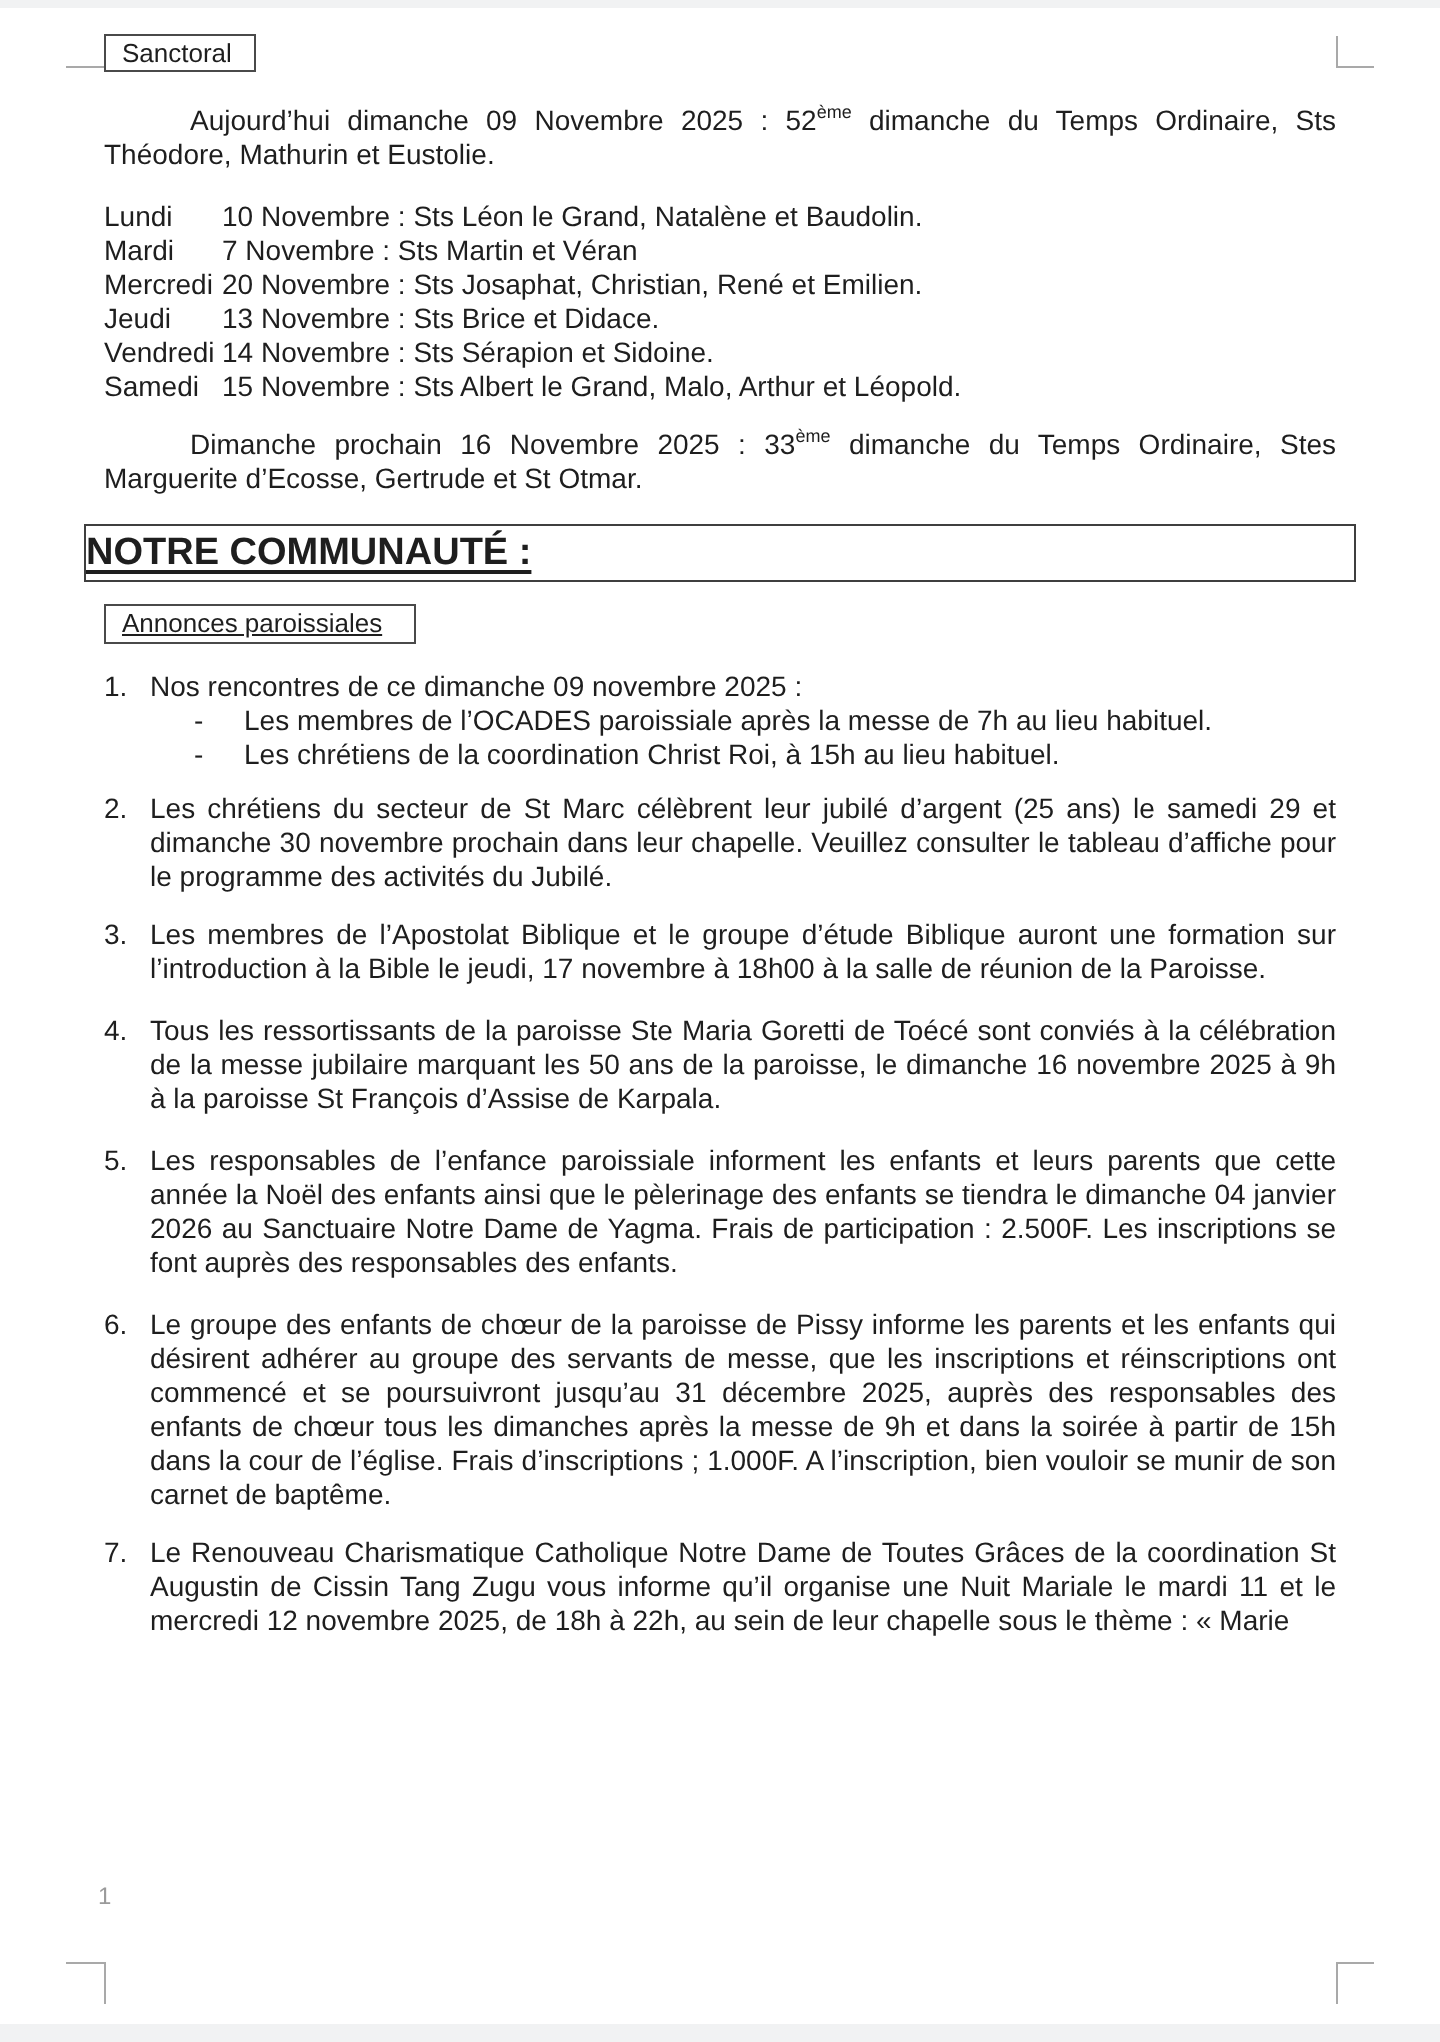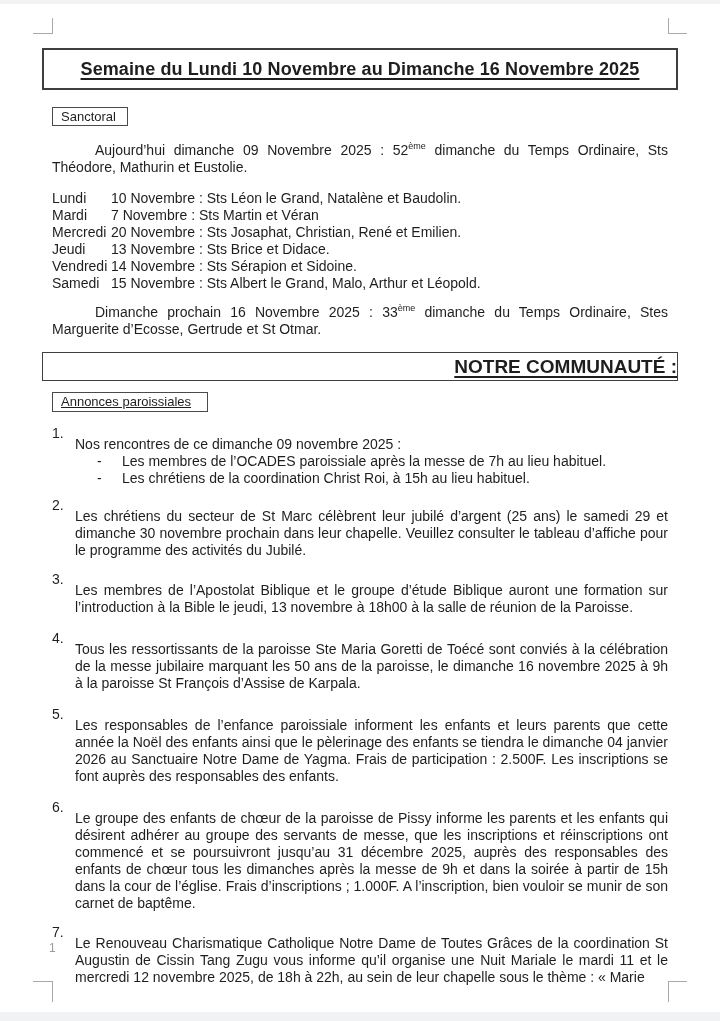--- a/index.html
+++ b/index.html
@@ -39,52 +39,49 @@
   .para.nextsunday{margin-top:12px;}
   sup.ord{font-size:9px;vertical-align:super;line-height:0;margin-top:21px;}
 
   .saints-list{margin-top:12px;}
   .saint-row{display:flex;}
   .saint-row .day{min-width:57px;padding-right:2px;flex:none;}
   .saint-row .entry{flex:1;}
 
   .community-box{
     margin:14px -10px 0 -10px;border:1.5px solid #3f3f3f;height:27px;
-    display:flex;align-items:center;justify-content:flex-end;
+    display:flex;align-items:center;justify-content:flex-start;
   }
   .community-box .heading{
     font-size:19px;font-weight:bold;text-decoration:underline;
     text-decoration-thickness:2px;text-underline-offset:3px;
   }
 
   .announcement{display:flex;}
   .announcement .num{width:23px;flex:none;}
-  .announcement .atext{flex:1;text-align:justify;margin-top:11px;}
+  .announcement .atext{flex:1;text-align:justify;}
   .a1{margin-top:13px;} .a2{margin-top:10px;} .a3{margin-top:12px;}
   .a4{margin-top:14px;} .a5{margin-top:14px;} .a6{margin-top:14px;} .a7{margin-top:12px;}
   .bullet{display:flex;padding-left:22px;text-align:left;}
   .bullet .dash{width:25px;flex:none;}
   .bullet .btext{flex:1;}
 
   .page-number{position:absolute;left:49px;top:941px;font-size:12px;color:#9a9a9a;line-height:14px;}
 </style>
 </head>
 <body>
 
 <div class="edge-strip top"></div>
 <div class="mark tl"></div>
 <div class="mark tr"></div>
 <div class="mark bl"></div>
 <div class="mark br"></div>
 
 <div class="content">
 
-  <div class="title-box">
-    <span class="title">Semaine du Lundi 10 Novembre au Dimanche 16 Novembre 2025</span>
-  </div>
 
   <div class="label-box sanctoral">
     <span>Sanctoral</span>
   </div>
 
   <p class="para today"><span>Aujourd’hui dimanche 09 Novembre 2025 : 52</span><sup class="ord">ème</sup><span> dimanche du Temps Ordinaire, Sts Théodore, Mathurin et Eustolie.</span></p>
 
   <div class="saints-list">
     <div class="saint-row">
       <span class="day">Lundi</span>
@@ -137,21 +134,21 @@
     </div>
   </div>
 
   <div class="announcement a2">
     <span class="num">2.</span>
     <div class="atext">Les chrétiens du secteur de St Marc célèbrent leur jubilé d’argent (25 ans) le samedi 29 et dimanche 30 novembre prochain dans leur chapelle. Veuillez consulter le tableau d’affiche pour le programme des activités du Jubilé.</div>
   </div>
 
   <div class="announcement a3">
     <span class="num">3.</span>
-    <div class="atext">Les membres de l’Apostolat Biblique et le groupe d’étude Biblique auront une formation sur l’introduction à la Bible le jeudi, 13 novembre à 18h00 à la salle de réunion de la Paroisse.</div>
+    <div class="atext">Les membres de l’Apostolat Biblique et le groupe d’étude Biblique auront une formation sur l’introduction à la Bible le jeudi, 17 novembre à 18h00 à la salle de réunion de la Paroisse.</div>
   </div>
 
   <div class="announcement a4">
     <span class="num">4.</span>
     <div class="atext">Tous les ressortissants de la paroisse Ste Maria Goretti de Toécé sont conviés à la célébration de la messe jubilaire marquant les 50 ans de la paroisse, le dimanche 16 novembre 2025 à 9h à la paroisse St François d’Assise de Karpala.</div>
   </div>
 
   <div class="announcement a5">
     <span class="num">5.</span>
     <div class="atext">Les responsables de l’enfance paroissiale informent les enfants et leurs parents que cette année la Noël des enfants ainsi que le pèlerinage des enfants se tiendra le dimanche 04 janvier 2026 au Sanctuaire Notre Dame de Yagma. Frais de participation : 2.500F. Les inscriptions se font auprès des responsables des enfants.</div>

